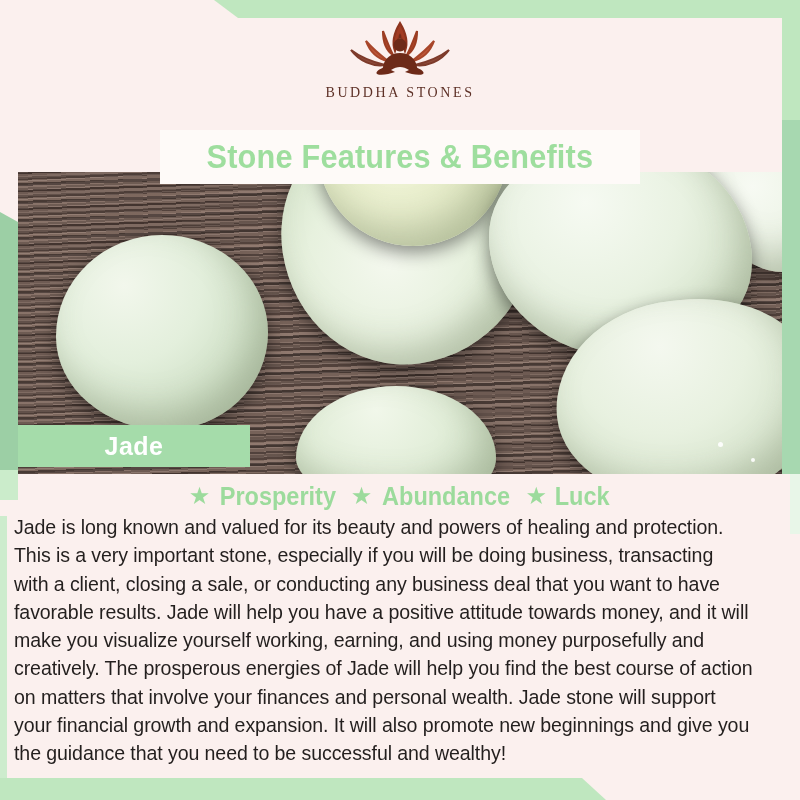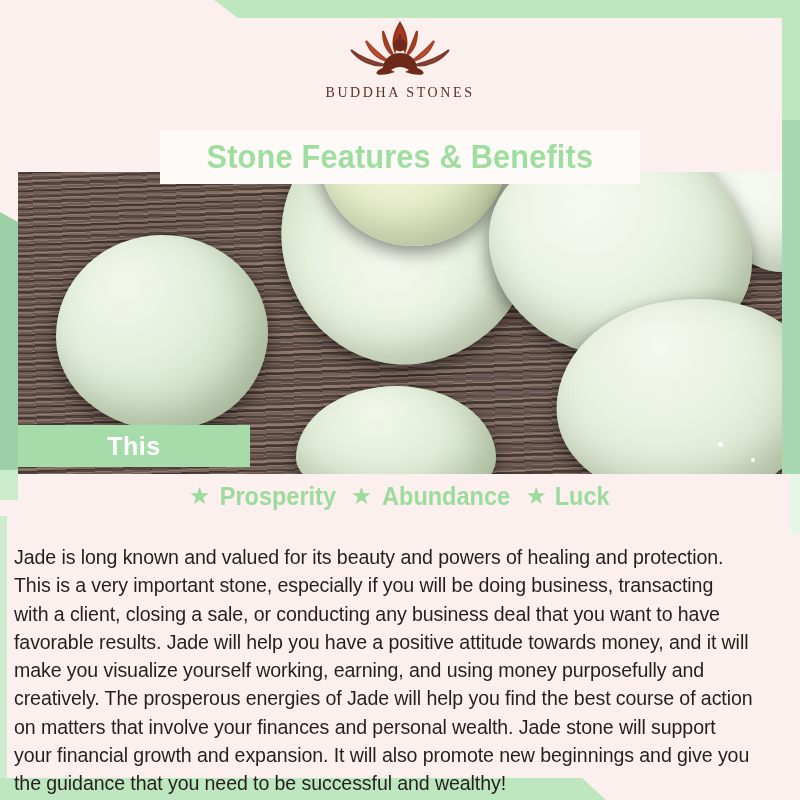--- a/index.html
+++ b/index.html
@@ -289,21 +289,21 @@
     font-weight: bold;
     font-size: 25px;
     color: #9cdb9c;
     transform: scaleX(0.94);
     white-space: nowrap;
   }
 
   
   .body-copy {
     position: absolute;
-    top: 543px;
+    top: 513px;
     left: 14px;
     width: 778px;
     z-index: 6;
   }
   .body-line {
     font-family: "Liberation Sans Narrow", "Liberation Sans", sans-serif;
     font-size: 20.5px;
     font-weight: 500;
     color: #231f1e;
     line-height: 28.3px;
@@ -363,21 +363,21 @@
     <div class="stone s4"></div>
     <div class="stone s5"></div>
     <div class="stone s6"></div>
     <div class="stone s1"></div>
     <div class="sparkle" style="left:700px; top:270px;"></div>
     <div class="sparkle" style="left:733px; top:286px; width:4px; height:4px;"></div>
 
   </div>
 
   <div class="stone-label">
-    <span class="stone-label-text">This</span>
+    <span class="stone-label-text">Jade</span>
   </div>
 
   <div class="benefits">
     <div class="benefit">
       <span class="benefit-star">★</span>
       <span class="benefit-label">Prosperity</span>
     </div>
     <div class="benefit">
       <span class="benefit-star">★</span>
       <span class="benefit-label">Abundance</span>

